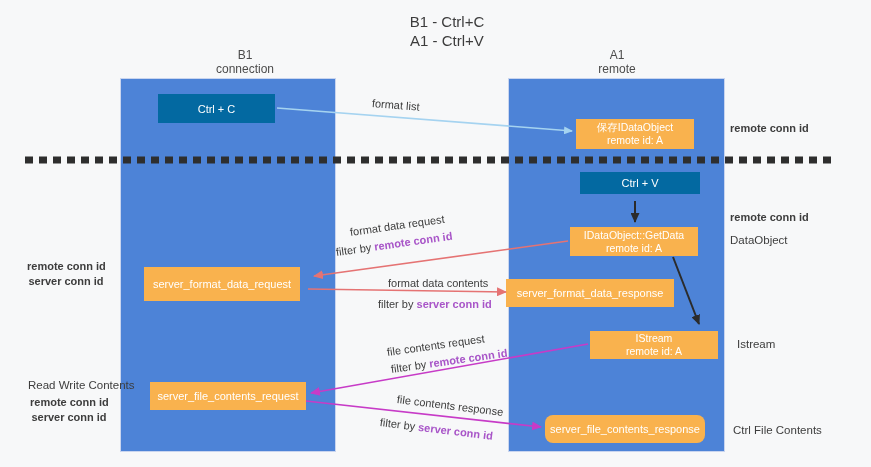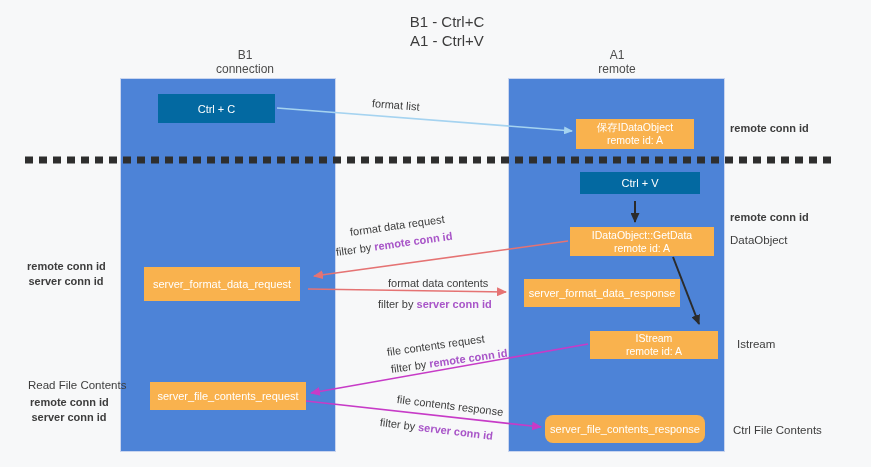--- a/index.html
+++ b/index.html
@@ -67,30 +67,30 @@
 
 <div class="abs node orange two-line" style="left:576px;top:119px;width:118px;height:30px;">
   <span>保存IDataObject</span>
   <span>remote id: A</span>
 </div>
 
 <div class="abs node green" style="left:580px;top:172px;width:120px;height:22px;">
   <span>Ctrl + V</span>
 </div>
 
-<div class="abs node orange two-line" style="left:570px;top:227px;width:144px;height:29px;">
+<div class="abs node orange two-line" style="left:570px;top:227px;width:128px;height:29px;">
   <span>IDataObject::GetData</span>
   <span>remote id: A</span>
 </div>
 
 <div class="abs node orange" style="left:144px;top:267px;width:156px;height:34px;">
   <span>server_format_data_request</span>
 </div>
 
-<div class="abs node orange" style="left:524px;top:279px;width:156px;height:28px;">
+<div class="abs node orange" style="left:506px;top:279px;width:168px;height:28px;">
   <span>server_format_data_response</span>
 </div>
 
 <div class="abs node orange two-line" style="left:590px;top:331px;width:128px;height:28px;">
   <span>IStream</span>
   <span>remote id: A</span>
 </div>
 
 <div class="abs node orange" style="left:150px;top:382px;width:156px;height:28px;">
   <span>server_file_contents_request</span>
@@ -185,20 +185,20 @@
   <span>Ctrl File Contents</span>
 </div>
 
 <div class="abs side-note purple" style="left:27px;top:260px;font-size:11px;width:78px;text-align:center;">
   <span>remote conn id</span>
 </div>
 <div class="abs side-note greentx" style="left:27px;top:275px;font-size:11px;width:78px;text-align:center;">
   <span>server conn id</span>
 </div>
 <div class="abs side-note" style="left:28px;top:379px;">
-  <span>Read File Contents</span>
+  <span>Read Write Contents</span>
 </div>
 <div class="abs side-note purple" style="left:30px;top:396px;font-size:11px;width:78px;text-align:center;">
   <span>remote conn id</span>
 </div>
 <div class="abs side-note greentx" style="left:30px;top:411px;font-size:11px;width:78px;text-align:center;">
   <span>server conn id</span>
 </div>
 
 </body></html>

